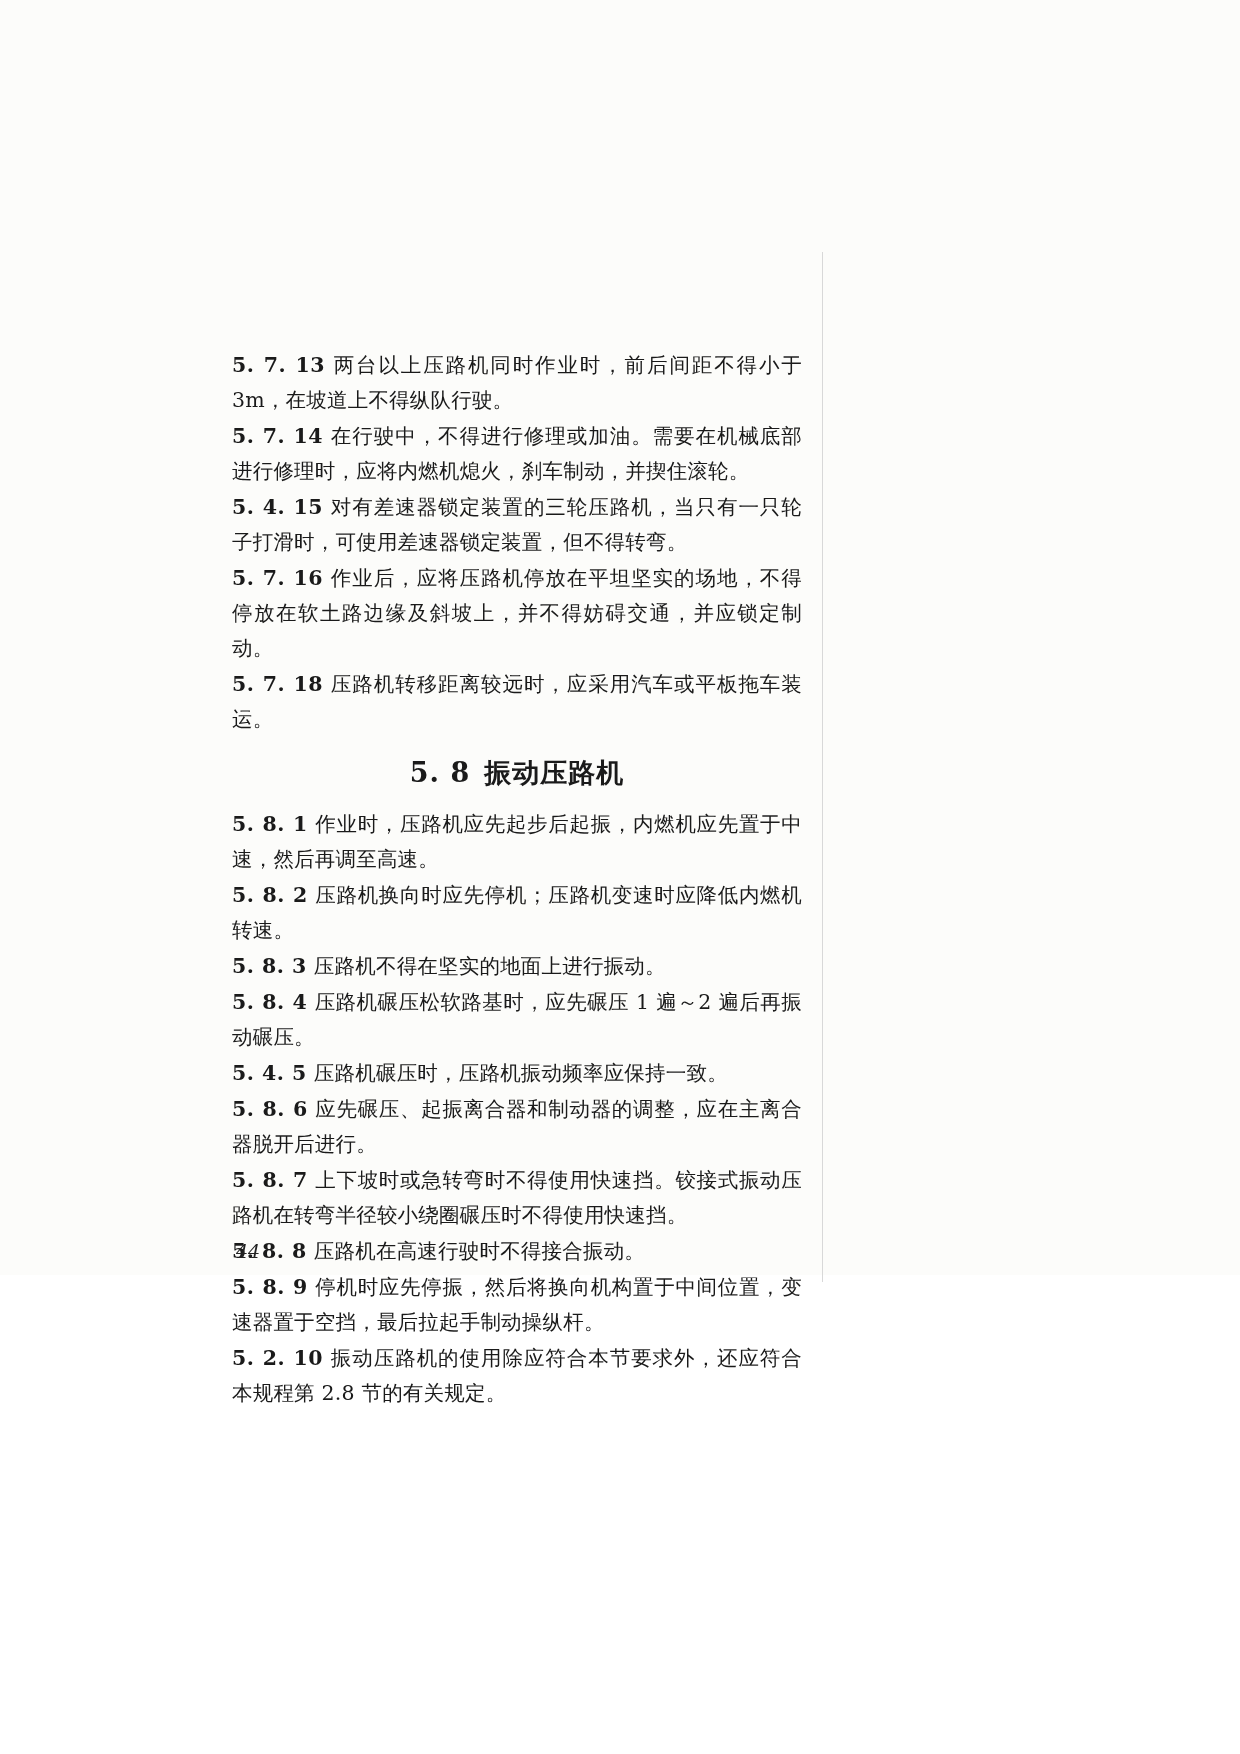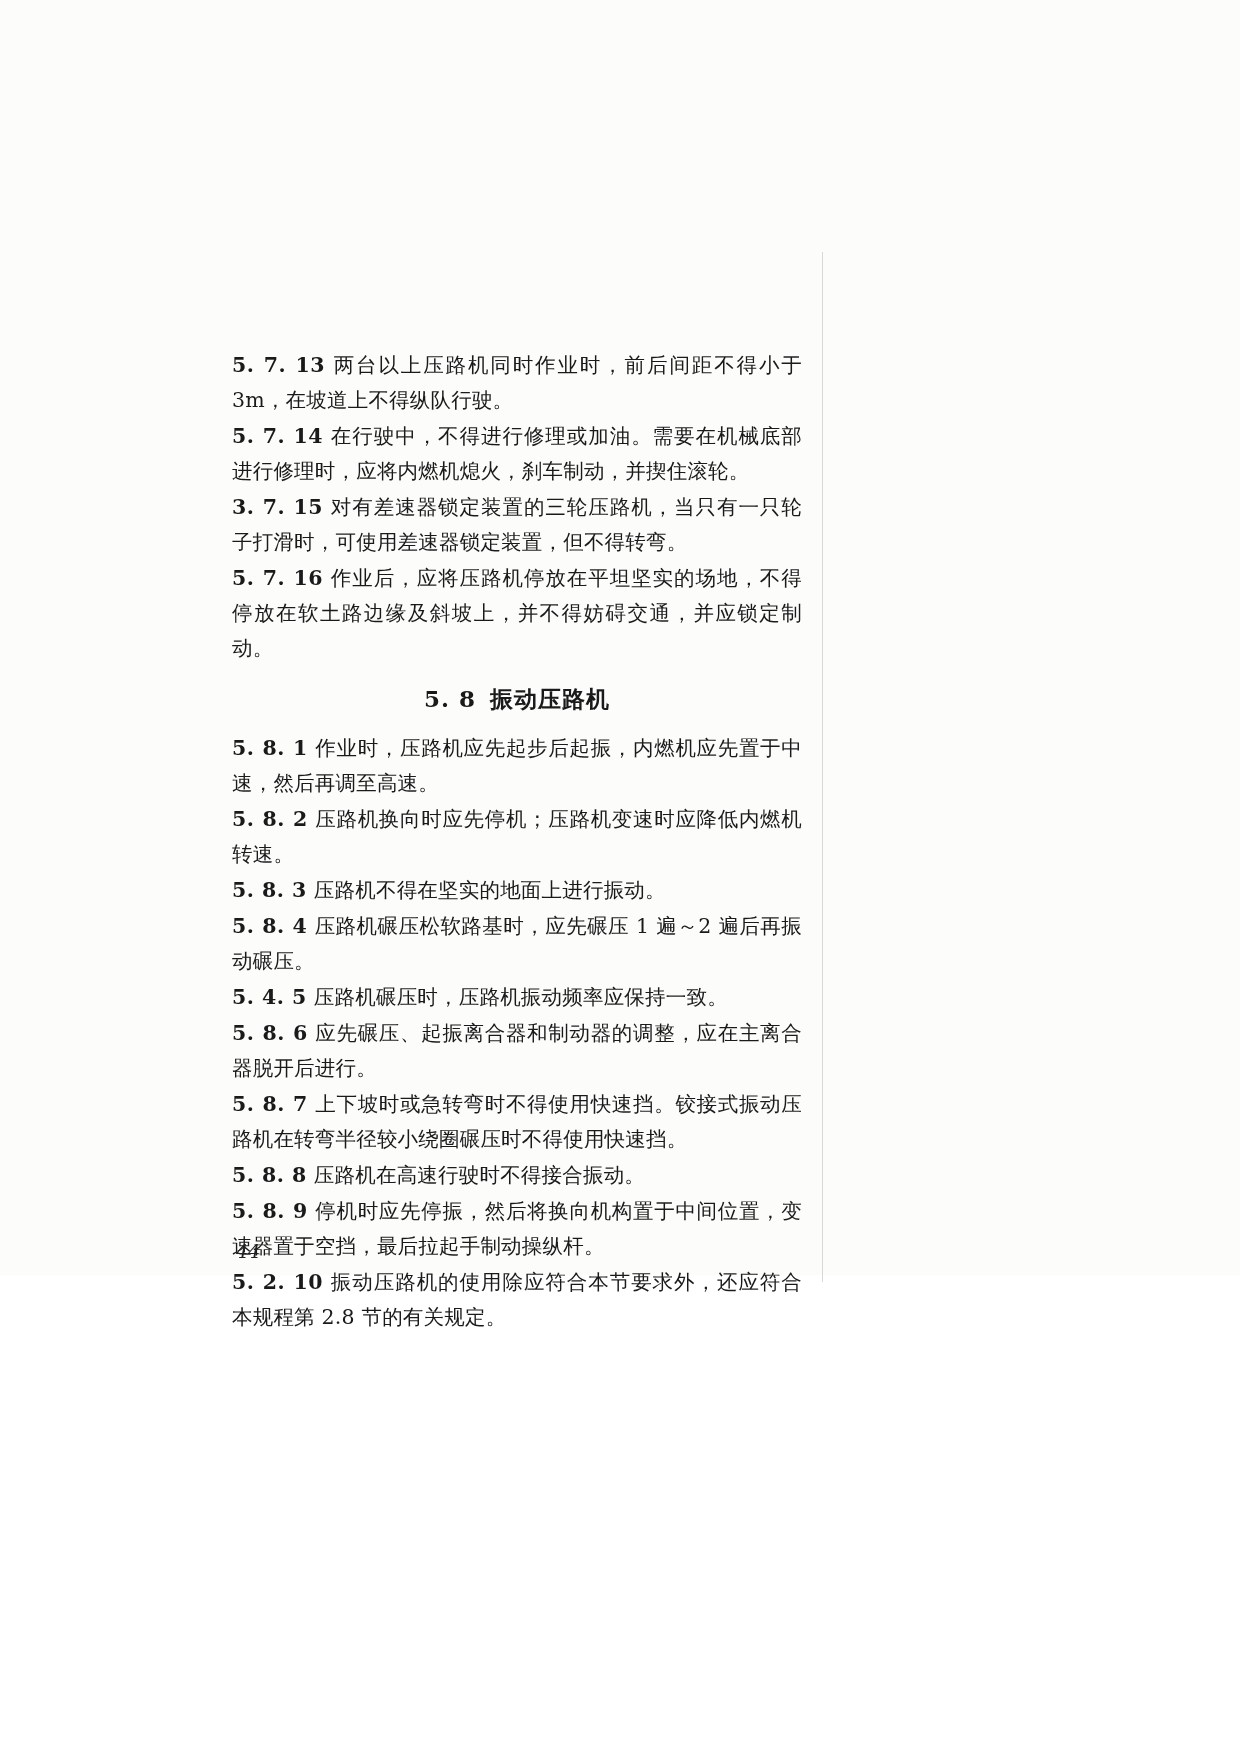--- a/index.html
+++ b/index.html
@@ -45,21 +45,21 @@
     letter-spacing: 0.2px;
   }
   .para .num {
     font-weight: bold;
     letter-spacing: 0.5px;
     margin-right: 7px;
     font-family: "DejaVu Serif", serif;
   }
   .section-head {
     text-align: center;
-    font-size: 23px;
+    font-size: 27px;
     font-weight: bold;
     margin: 18px 0 16px 0;
     letter-spacing: 1px;
   }
   .section-head .sec-no {
     margin-right: 14px;
   }
   .page-number {
     position: absolute;
     left: 236px;
@@ -89,24 +89,27 @@
 
   <div class="content">
 
     <p class="para">
       <span class="num">5. 7. 13</span><span>两台以上压路机同时作业时，前后间距不得小于 3m，在坡道上不得纵队行驶。</span>
     </p>
     <p class="para">
       <span class="num">5. 7. 14</span><span>在行驶中，不得进行修理或加油。需要在机械底部进行修理时，应将内燃机熄火，刹车制动，并揳住滚轮。</span>
     </p>
     <p class="para">
-      <span class="num">3. 7. 15</span><span>对有差速器锁定装置的三轮压路机，当只有一只轮子打滑时，可使用差速器锁定装置，但不得转弯。</span>
+      <span class="num">5. 4. 15</span><span>对有差速器锁定装置的三轮压路机，当只有一只轮子打滑时，可使用差速器锁定装置，但不得转弯。</span>
     </p>
     <p class="para">
       <span class="num">5. 7. 16</span><span>作业后，应将压路机停放在平坦坚实的场地，不得停放在软土路边缘及斜坡上，并不得妨碍交通，并应锁定制动。</span>
+    </p>
+    <p class="para">
+      <span class="num">5. 7. 18</span><span>压路机转移距离较远时，应采用汽车或平板拖车装运。</span>
     </p>
 
     <div class="section-head">
       <span class="sec-no">5. 8</span><span>振动压路机</span>
     </div>
 
     <p class="para">
       <span class="num">5. 8. 1</span><span>作业时，压路机应先起步后起振，内燃机应先置于中速，然后再调至高速。</span>
     </p>
     <p class="para">

